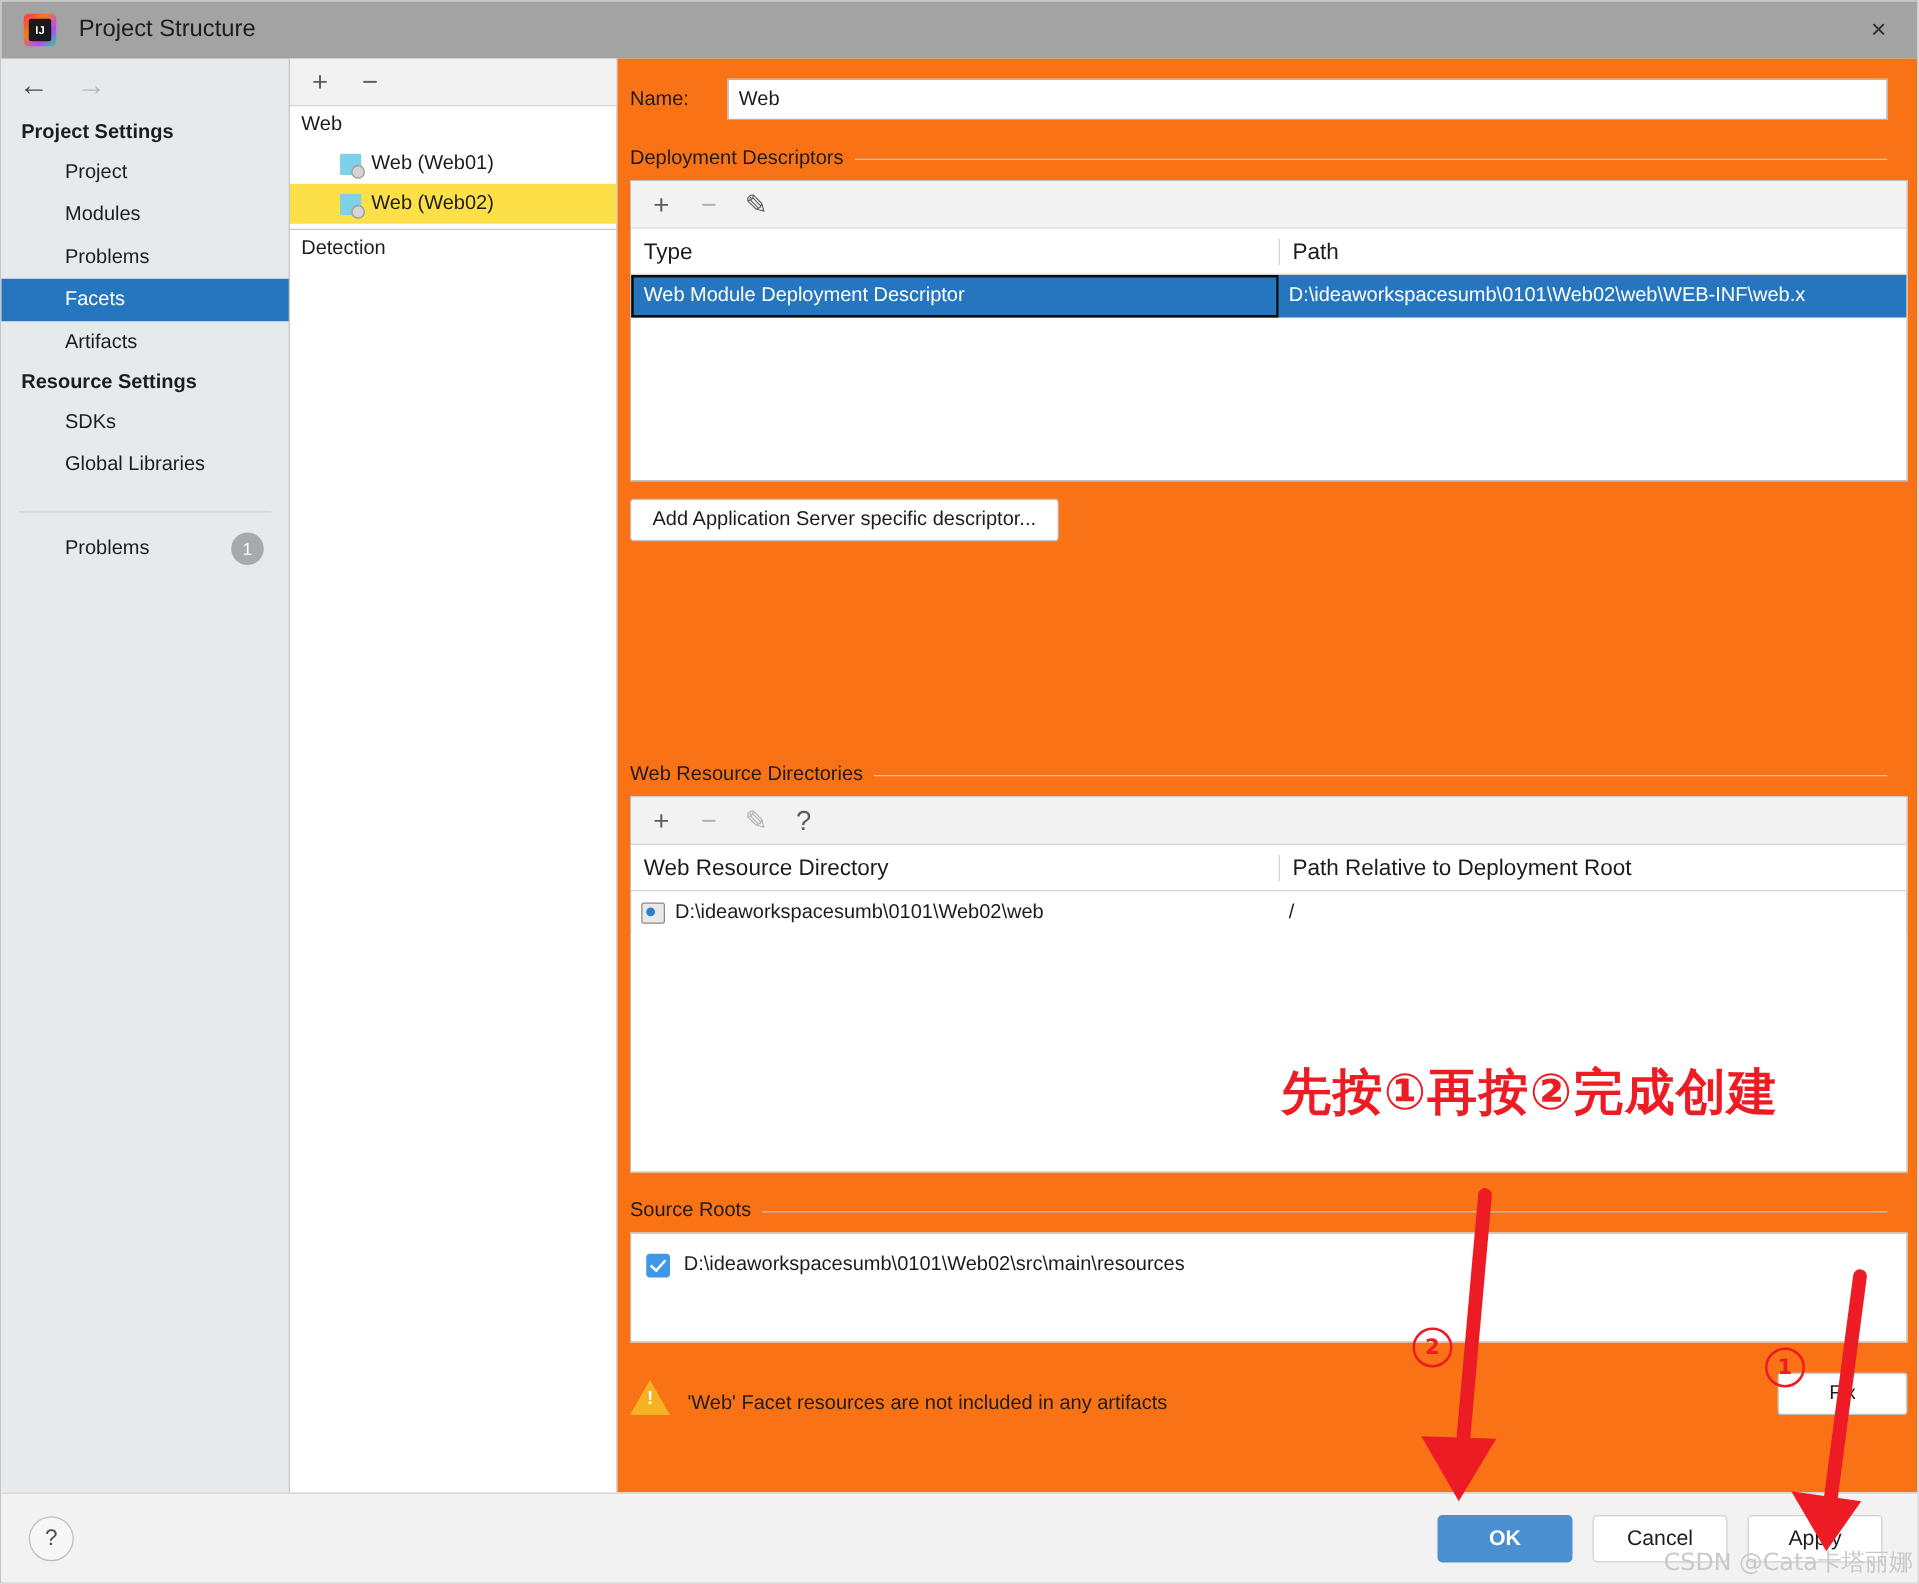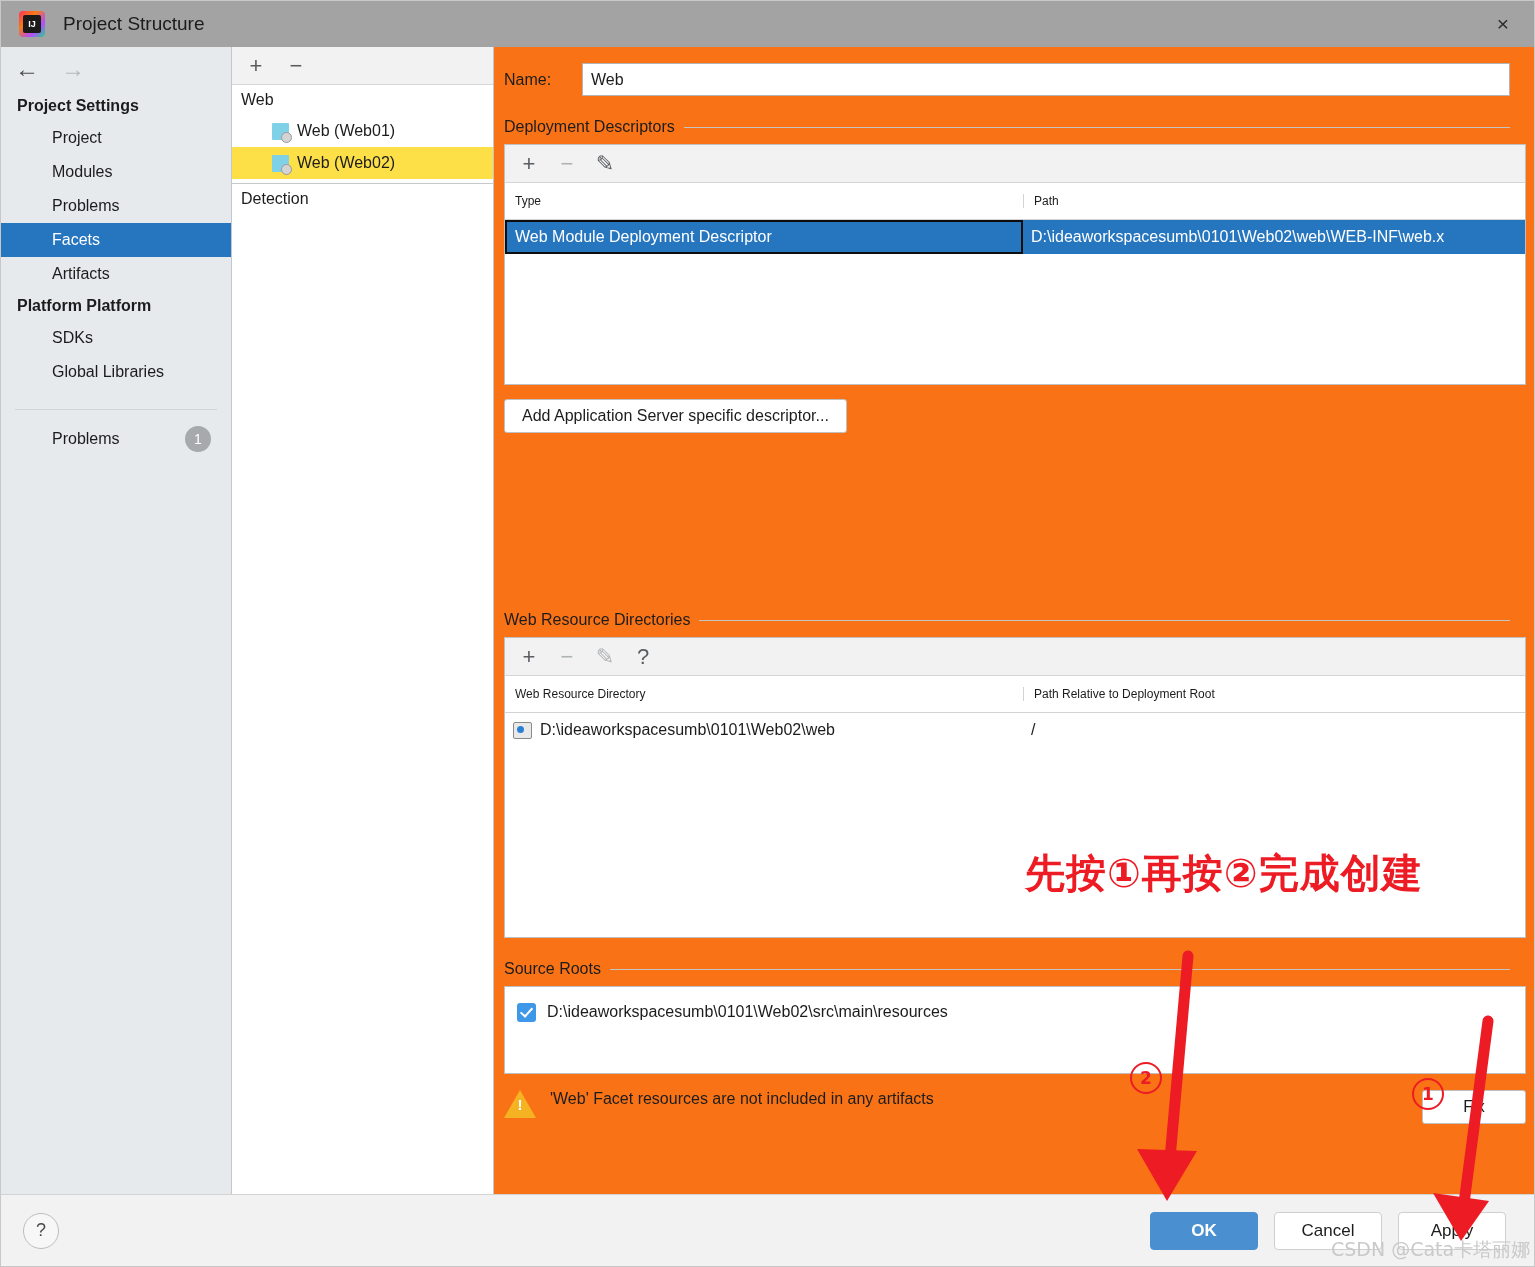--- a/index.html
+++ b/index.html
@@ -261,21 +261,21 @@
     gap: 18px;
     padding-left: 14px;
     box-sizing: border-box;
   }
   .tbl-head {
     display: flex;
     height: 36px;
     align-items: center;
     border-bottom: 1px solid #d3d3d3;
     background: #ffffff;
-    font-size: 12px;
+    font-size: 18px;
   }
   .tbl-head .col { padding-left: 10px; box-sizing: border-box; }
   .col-sep { border-left: 1px solid #d3d3d3; }
   .tbl-row {
     display: flex;
     height: 34px;
     align-items: center;
     font-size: 16px;
   }
   .tbl-row.selected .cell {
@@ -356,21 +356,21 @@
     position: absolute;
     left: 6px; top: 2px;
     width: 5px; height: 10px;
     border: solid #ffffff;
     border-width: 0 2.3px 2.3px 0;
     transform: rotate(42deg);
   }
 
   .warn-bar {
     display: flex;
-    align-items: flex-start;
+    align-items: flex-end;
     margin: 16px 4px 0 10px;
     height: 42px;
   }
   .warn-icon {
     width: 0; height: 0;
     border-left: 16px solid transparent;
     border-right: 16px solid transparent;
     border-bottom: 28px solid #f5b323;
     position: relative;
     margin-right: 14px;
@@ -501,21 +501,21 @@
         <span class="nav-arrow disabled">→</span>
       </div>
 
       <div class="sec-title">Project Settings</div>
       <div class="nav-item">Project</div>
       <div class="nav-item">Modules</div>
       <div class="nav-item">Problems</div>
       <div class="nav-item selected">Facets</div>
       <div class="nav-item">Artifacts</div>
 
-      <div class="sec-title">Platform Platform</div>
+      <div class="sec-title">Resource Settings</div>
       <div class="nav-item">SDKs</div>
       <div class="nav-item">Global Libraries</div>
 
       <div class="sidebar-divider"></div>
 
       <div class="problems-row">
         <span class="problems-label">Problems</span>
         <span class="badge">1</span>
       </div>
     </div>

